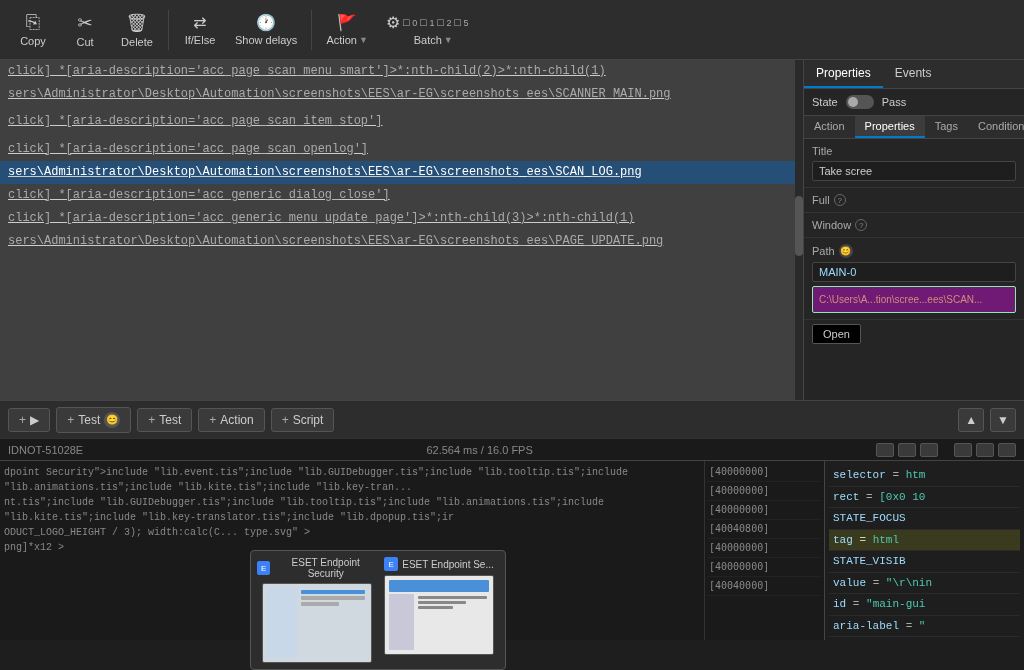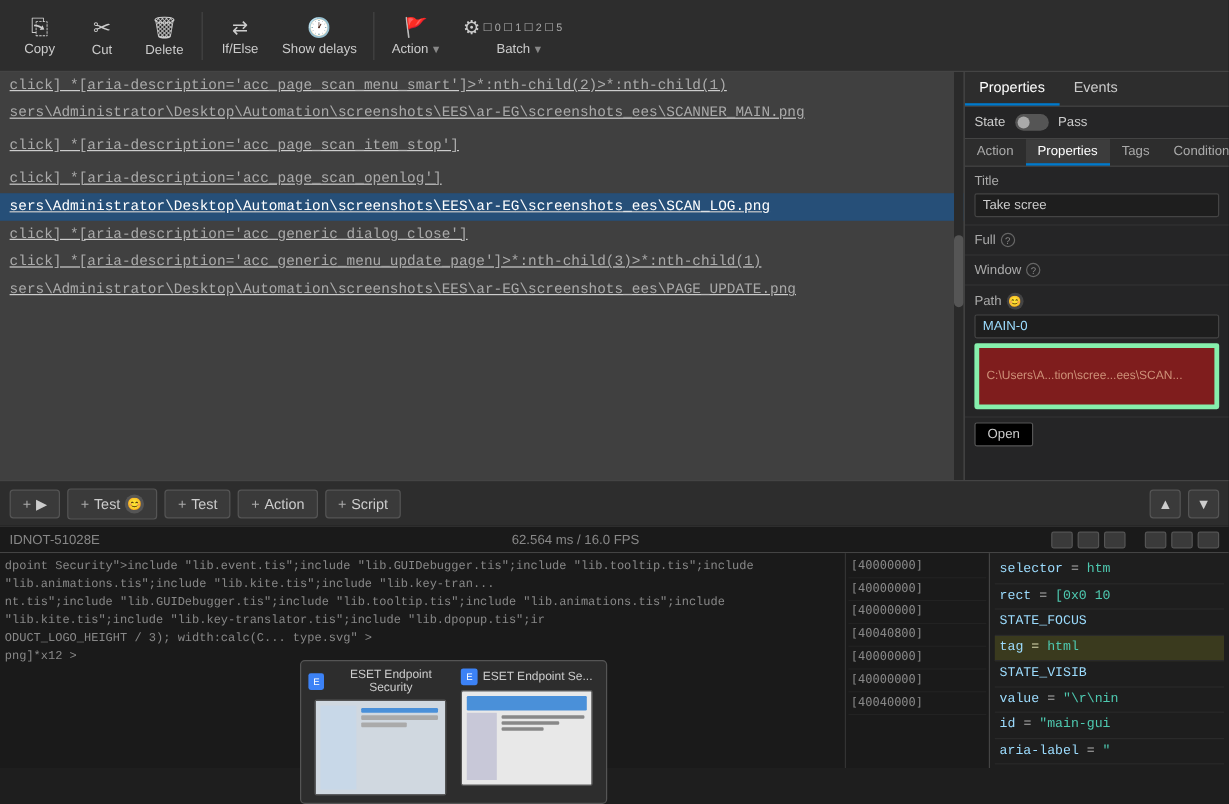--- a/index.html
+++ b/index.html
@@ -150,23 +150,23 @@
       border: 1px solid #444;
       border-radius: 2px;
       overflow: hidden;
       text-overflow: ellipsis;
       white-space: nowrap;
     }
     .prop-value.main { color: #9cdcfe; }
     .prop-path-value {
       color: #ce9178;
       font-size: 10px;
-      background: #7f1d1d;
-      padding: 18px 6px;
-      border: 4px solid #86efac;
+      background: #701a75;
+      padding: 7px 6px;
+      border: 1px solid #86efac;
       border-radius: 2px;
     }
     .open-btn {
       background: #000000;
       border: 1px solid #555;
       color: #ccc;
       padding: 3px 10px;
       border-radius: 2px;
       cursor: pointer;
       font-size: 11px;

